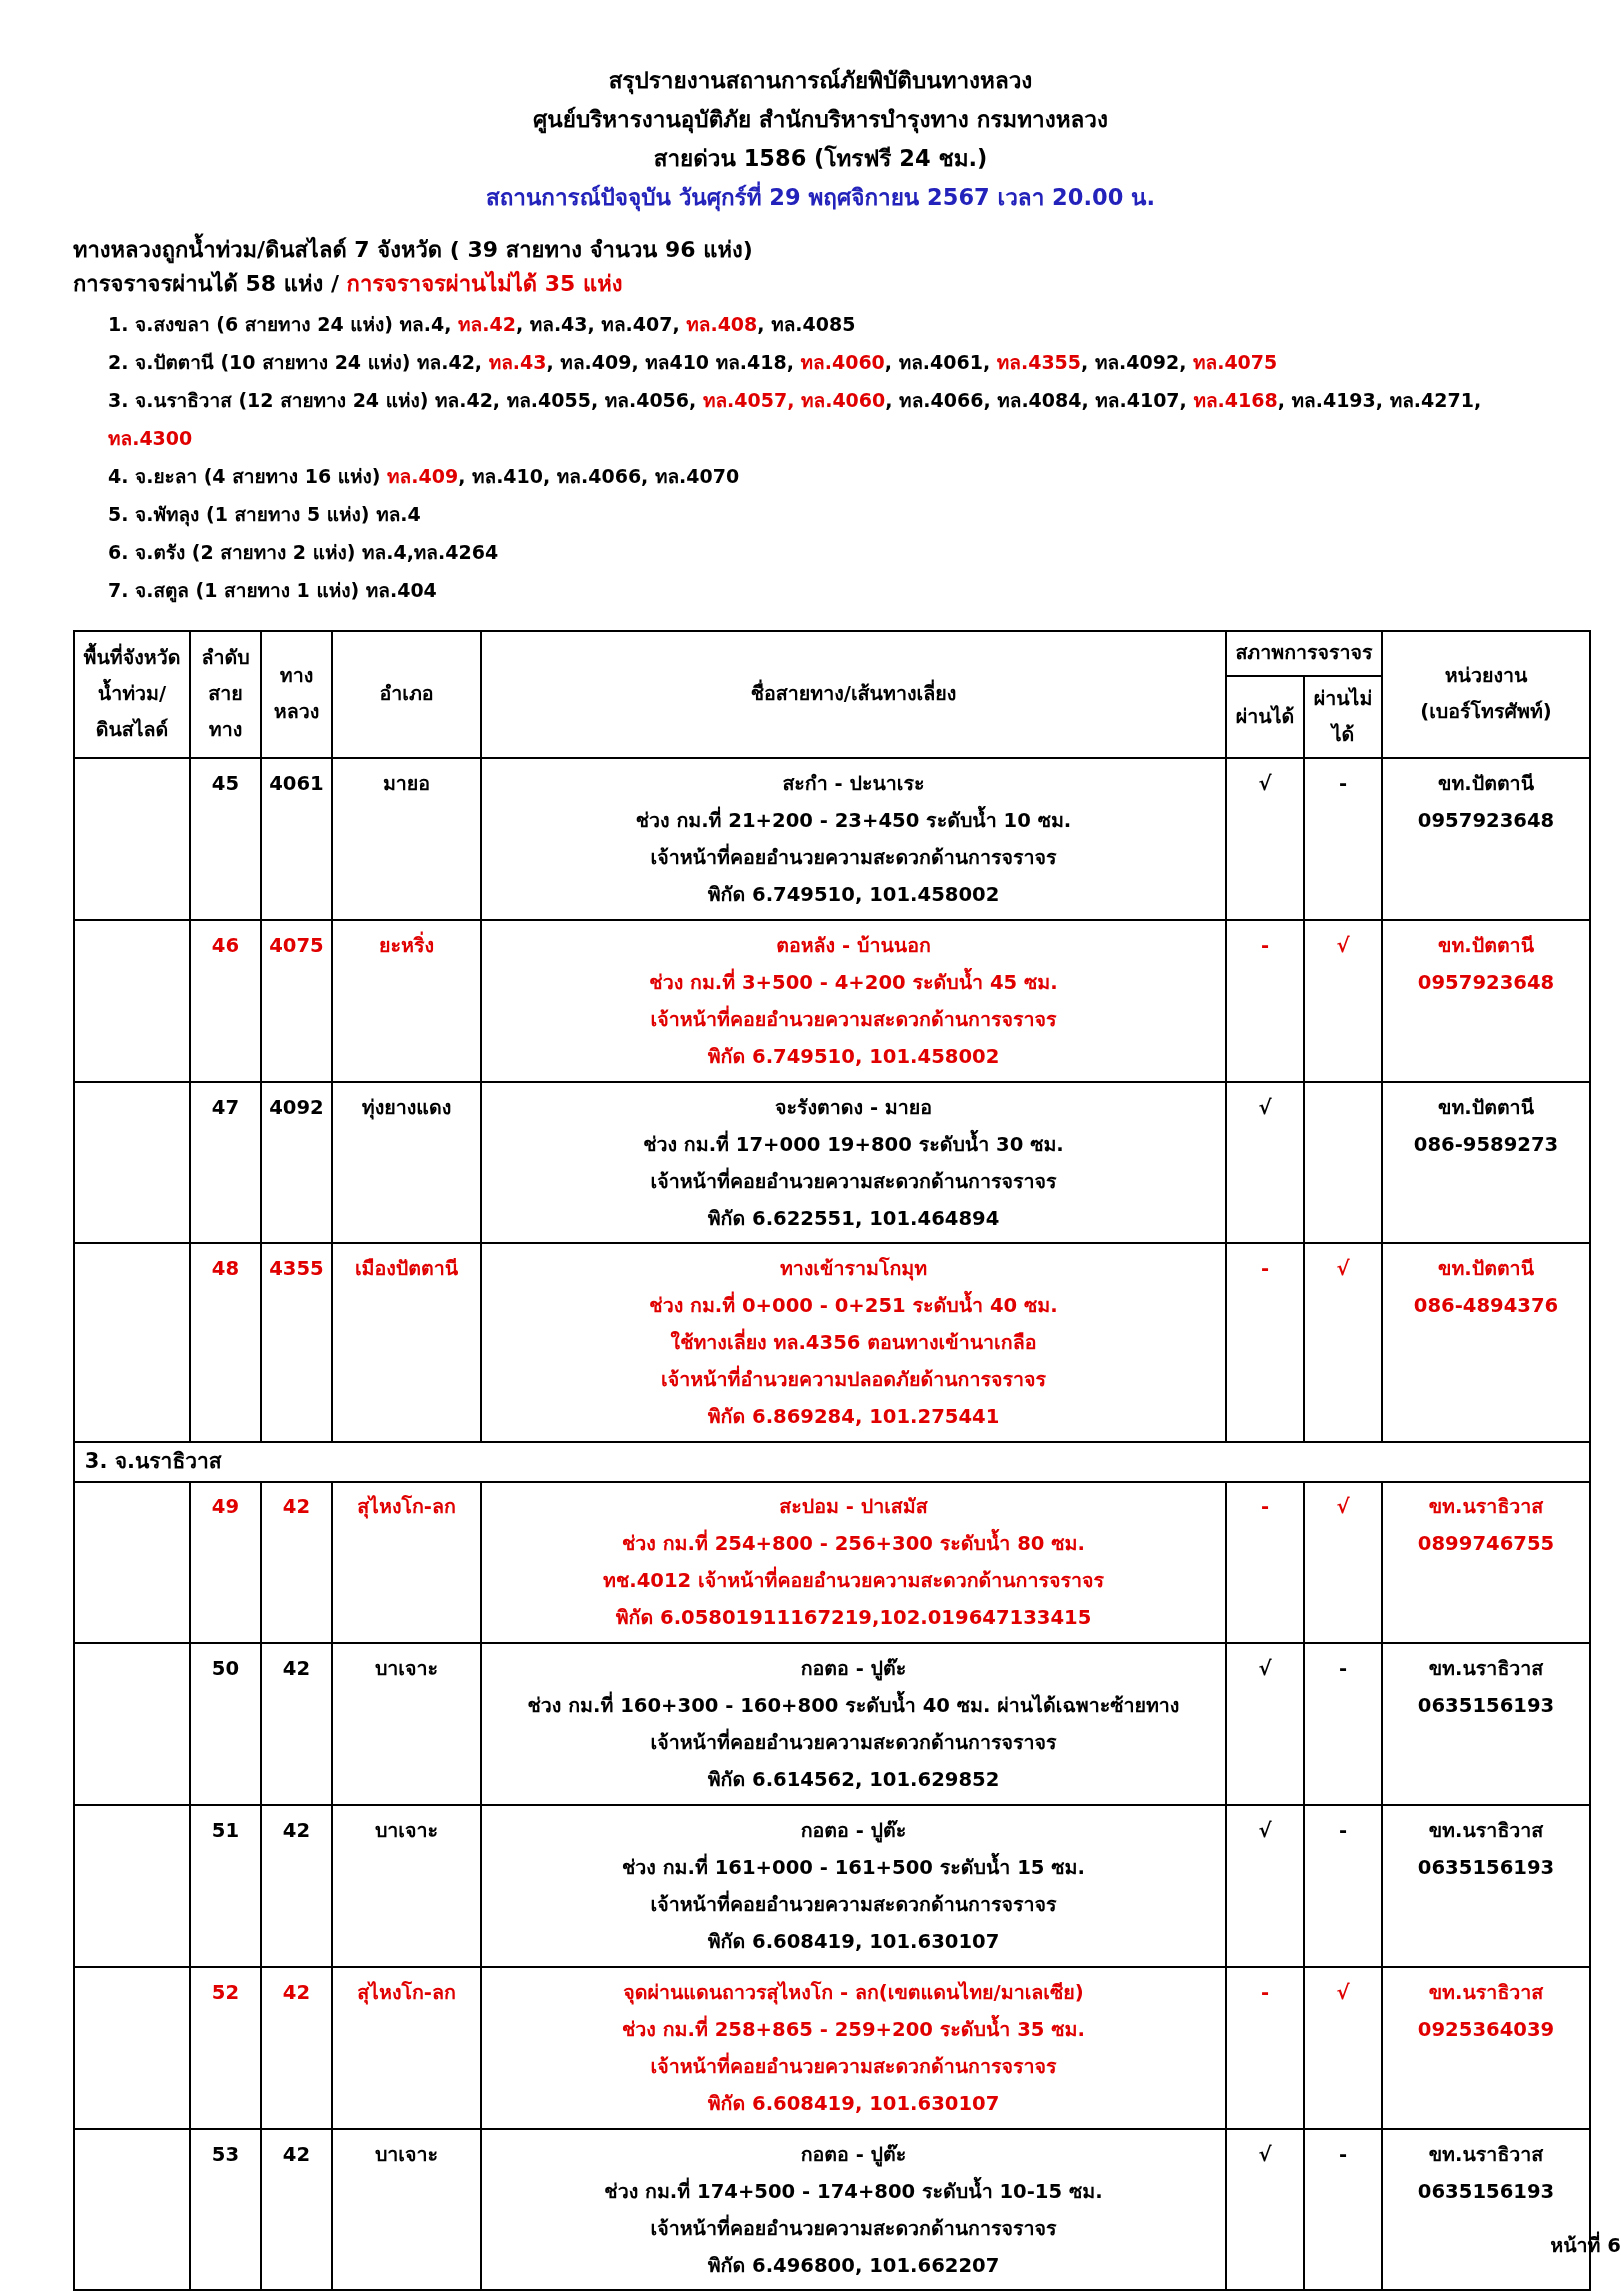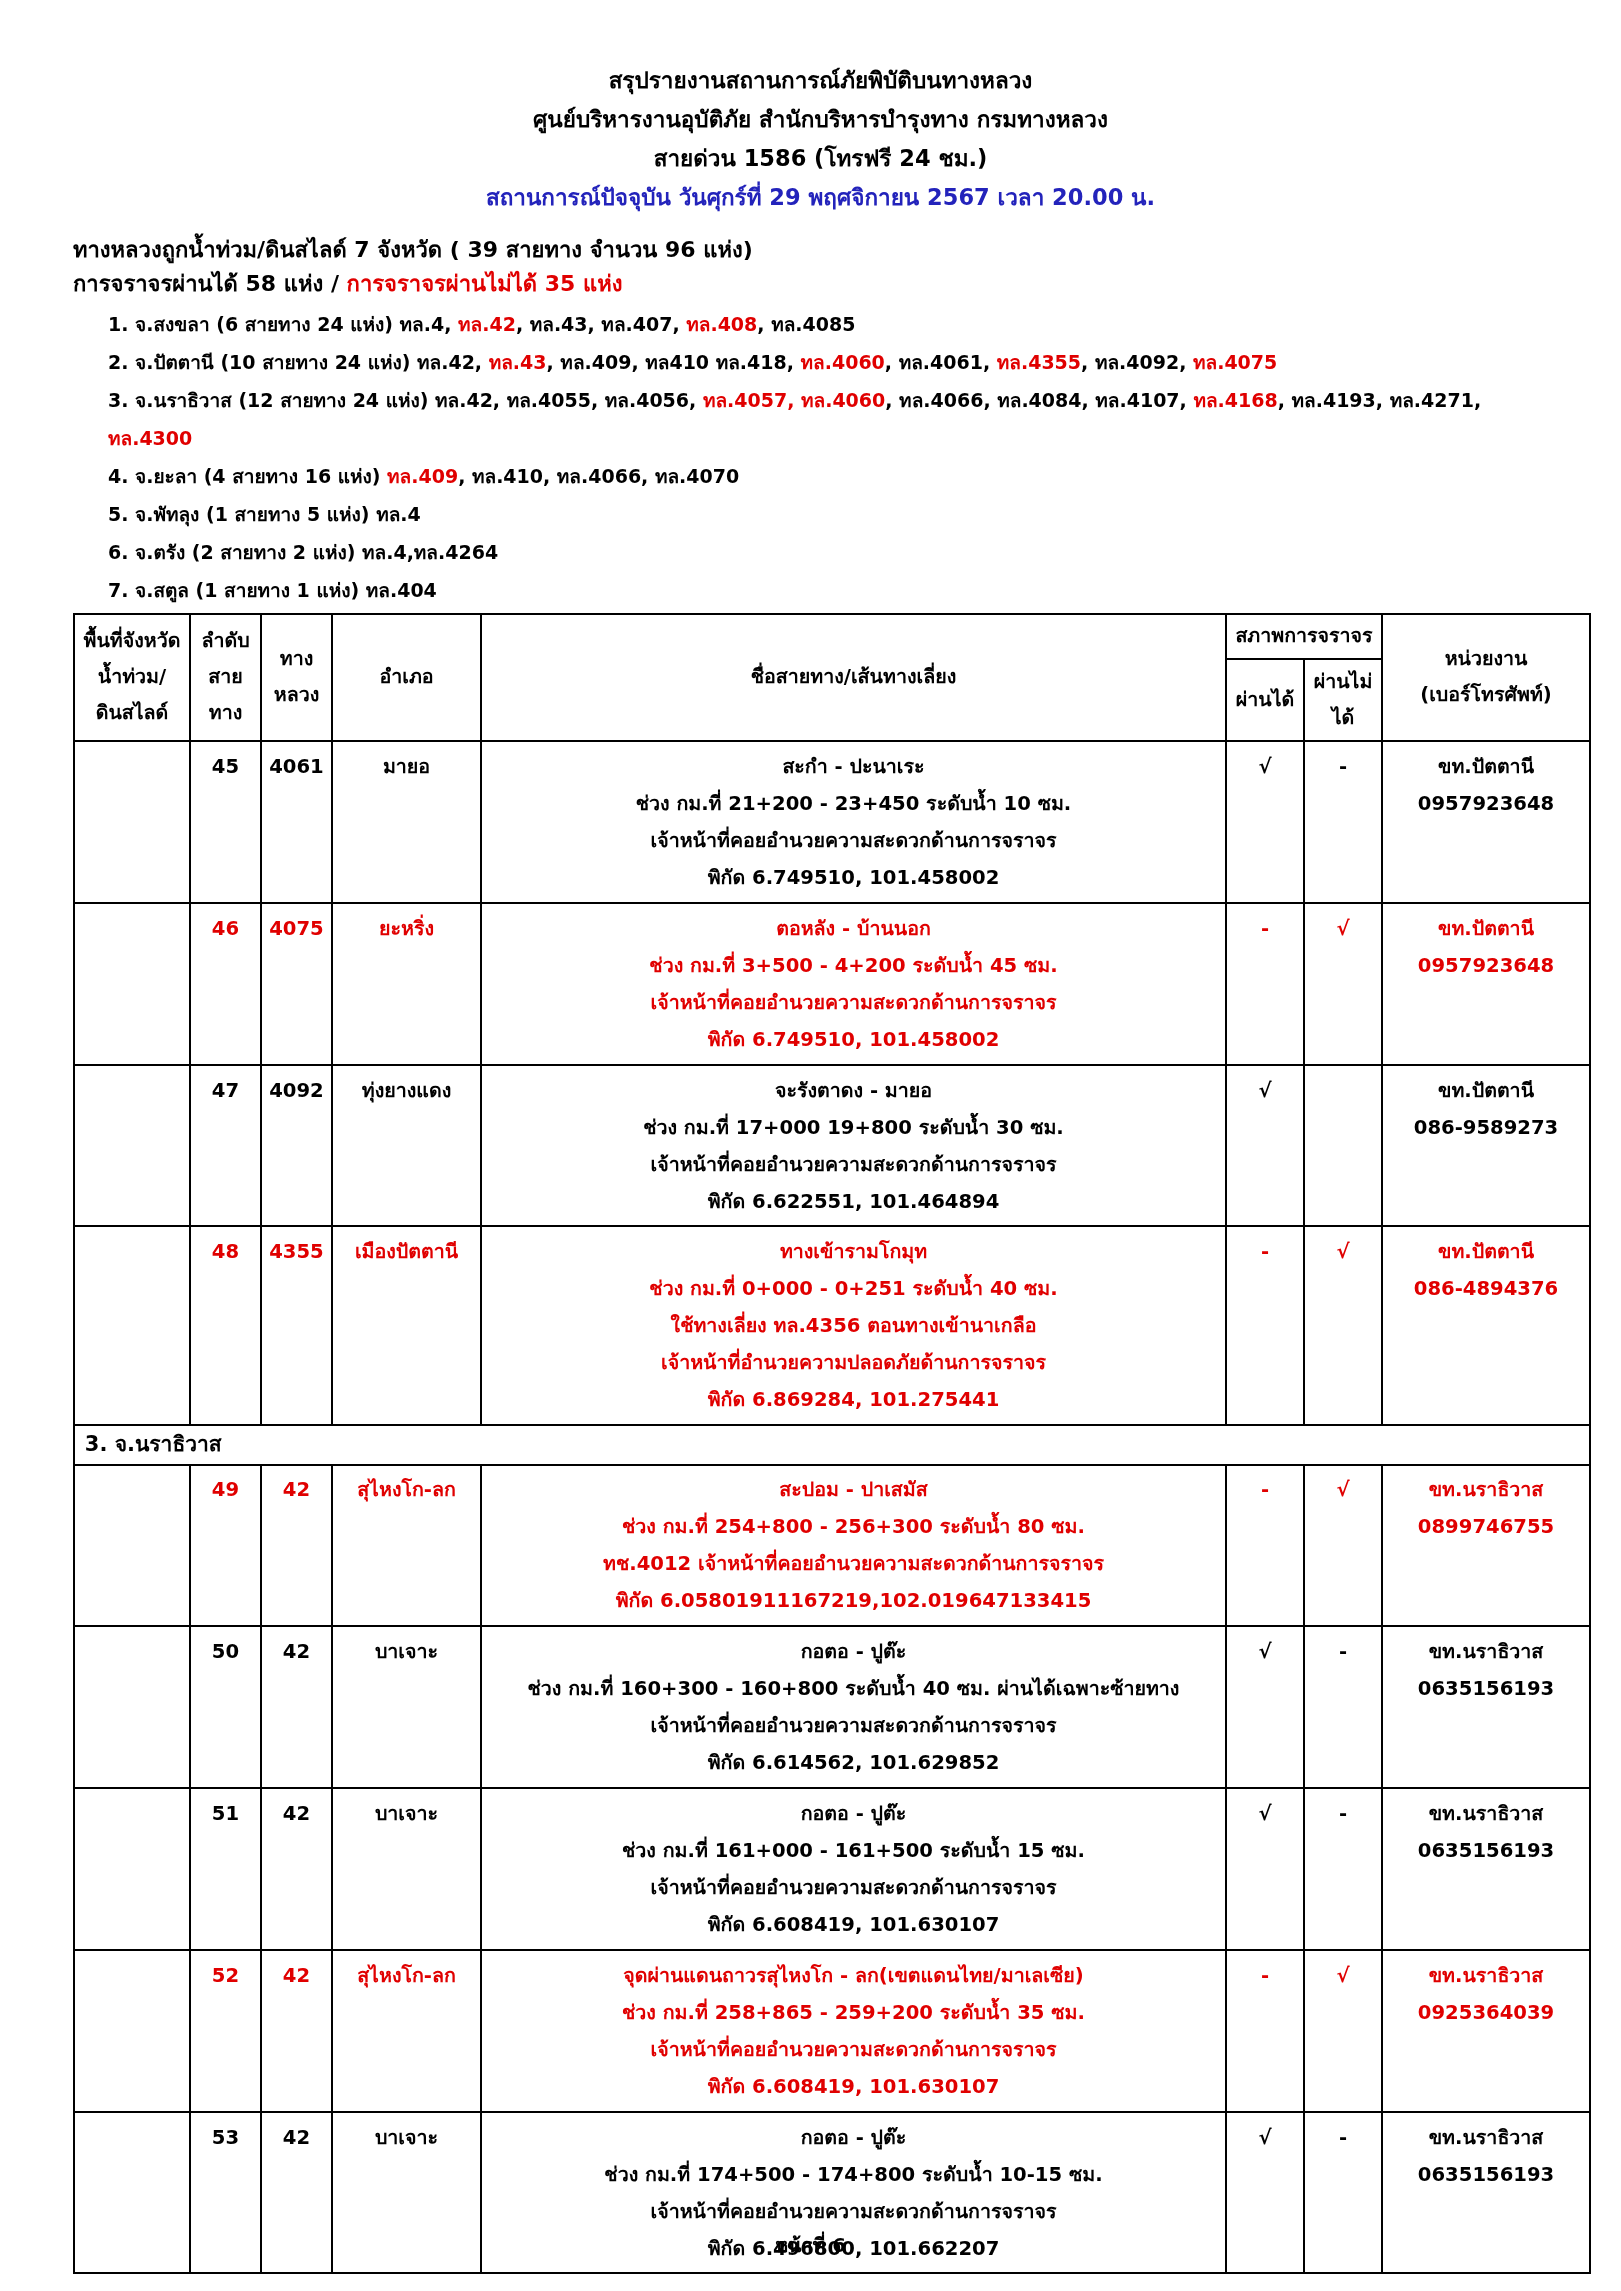--- a/index.html
+++ b/index.html
@@ -23,21 +23,21 @@
   .doc-header .blue{color:var(--blue);}
   
   .summary{margin-top:15.7px;font-size:22px;line-height:34px;font-weight:bold;}
   .red-text{color:var(--red);}
   
   .province-list{margin-top:3.9px;margin-left:35px;font-size:19px;line-height:38px;font-weight:bold;}
   
   table.report{
     width:1515px;
     border-collapse:collapse;
-    margin-top:4px;
+    margin-top:21px;
     table-layout:fixed;
   }
   table.report th, table.report td{
     border:2px solid #000;
     box-sizing:border-box;
   }
   table.report{border:2.9px solid #000;}
   thead th{
     font-weight:bold;
     font-size:19.6px;
@@ -64,21 +64,21 @@
     font-size:21px;
     line-height:25.5px;
     padding:5.9px 9.8px;
     color:#000;
   }
   .page-footer{
     position:absolute;
     bottom:31px;
     left:0;
     width:100%;
-    text-align:center;
+    text-align:right;
     font-size:19.6px;
     font-weight:bold;
   }
 </style>
 </head>
 <body>
 
 <div class="page">
 
   <div class="doc-header">

